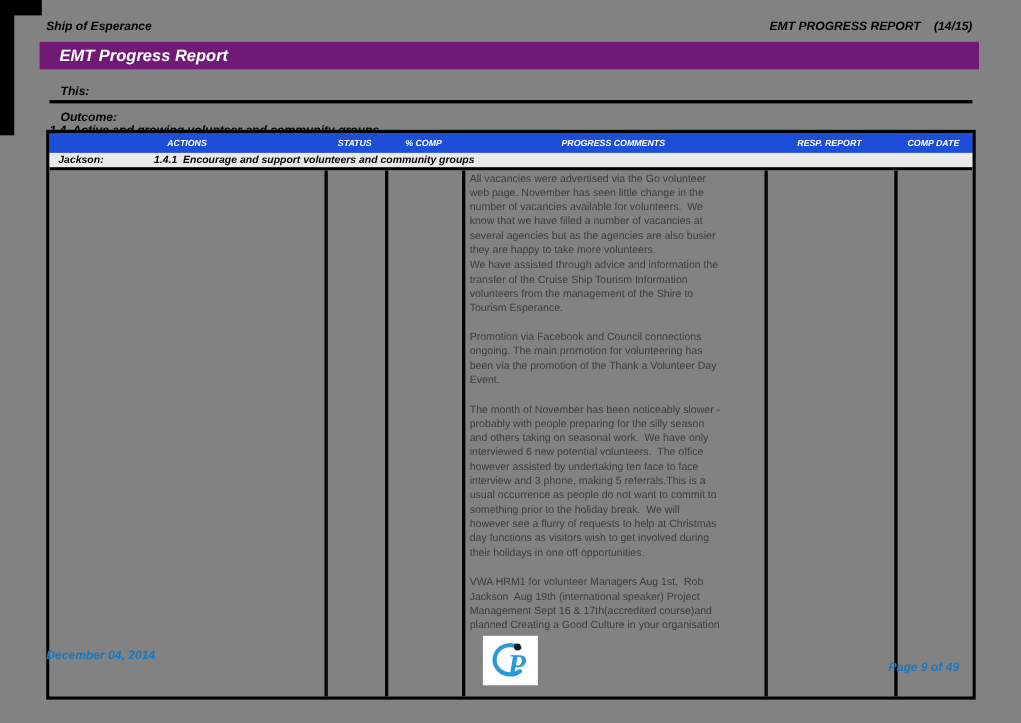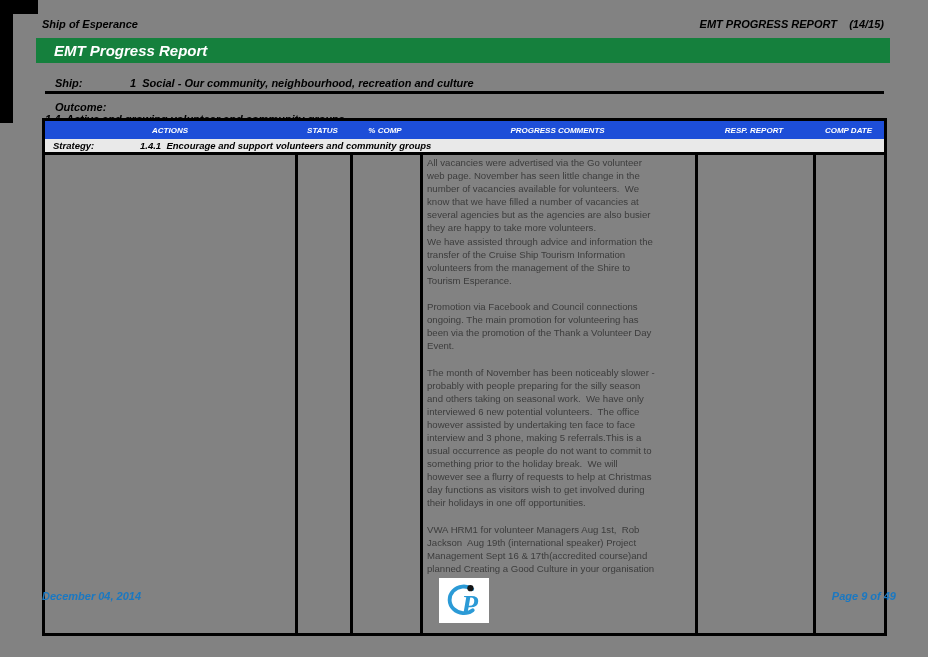--- a/index.html
+++ b/index.html
@@ -14,21 +14,21 @@
   .corner-top  { position:absolute; left:0; top:0; width:38px; height:14px; background:#000; }
   .corner-left { position:absolute; left:0; top:0; width:13px; height:123px; background:#000; }
 
   .doc-header {
     position:absolute; left:42px; top:18px; width:842px;
     display:flex; justify-content:space-between;
     font-size:11px; font-weight:bold; font-style:italic; color:#000;
   }
   .title-bar {
     position:absolute; left:36px; top:38px; width:854px; height:25px;
-    background:#15803d; color:#fff;
+    background:#701a75; color:#fff;
     font-size:15px; font-weight:bold; font-style:italic;
     line-height:25px; padding-left:18px;
   }
   .goal-row, .outcome-row {
     position:absolute; left:45px; width:839px;
     display:flex; font-size:11px; font-weight:bold; font-style:italic; color:#000;
   }
   .goal-row { top:77px; }
   .outcome-row { top:101px;flex-direction:column; }
   .goal-row .lbl, .outcome-row .lbl { width:85px; padding-left:10px; }
@@ -60,21 +60,21 @@
     padding:1px 2px 0 4px;
     font-size:9.6px; line-height:13.1px; color:#3c3c3c;
     white-space:pre-wrap; overflow:hidden;
   }
 
   .footer-date, .footer-page {
     position:absolute; top:590px;
     font-size:11px; font-weight:bold; font-style:italic; color:#1a78c2;
   }
   .footer-date { left:42px; }
-  .footer-page { right:32px; }
+  .footer-page { right:56px;margin-top:11px; }
   .logo-box {
     position:absolute; left:439px; top:578px; width:50px; height:45px;
     background:#fff; display:flex; align-items:center; justify-content:center;
   }
 </style>
 </head>
 <body>
 
 <div class="corner-top"></div>
 <div class="corner-left"></div>
@@ -82,41 +82,40 @@
 <div class="doc-header">
   <span>Ship of Esperance</span>
   <span>EMT PROGRESS REPORT&nbsp;&nbsp;&nbsp;&nbsp;(14/15)</span>
 </div>
 
 <div class="title-bar">
   <span>EMT Progress Report</span>
 </div>
 
 <div class="goal-row">
-  <span class="lbl">Ship:</span>
-  <span>1&nbsp; Social - Our community, neighbourhood, recreation and culture</span>
+  <span class="lbl">This:</span>
 </div>
 <div class="rule rule1"></div>
 
 <div class="outcome-row">
   <span class="lbl">Outcome:</span>
   <span>1.4&nbsp; Active and growing volunteer and community groups</span>
 </div>
 
 <div class="tbl">
   <div class="tbl-head">
     <div>ACTIONS</div>
     <div>STATUS</div>
     <div>% COMP</div>
     <div>PROGRESS COMMENTS</div>
     <div>RESP. REPORT</div>
     <div>COMP DATE</div>
   </div>
   <div class="strategy-row">
-    <span class="lbl">Strategy:</span>
+    <span class="lbl">Jackson:</span>
     <span>1.4.1&nbsp; Encourage and support volunteers and community groups</span>
   </div>
   <div class="tbl-body">
     <div class="cell-actions"></div>
     <div class="cell-status"></div>
     <div class="cell-pct"></div>
     <div class="cell-comments">All vacancies were advertised via the Go volunteer
 web page. November has seen little change in the
 number of vacancies available for volunteers.  We
 know that we have filled a number of vacancies at

